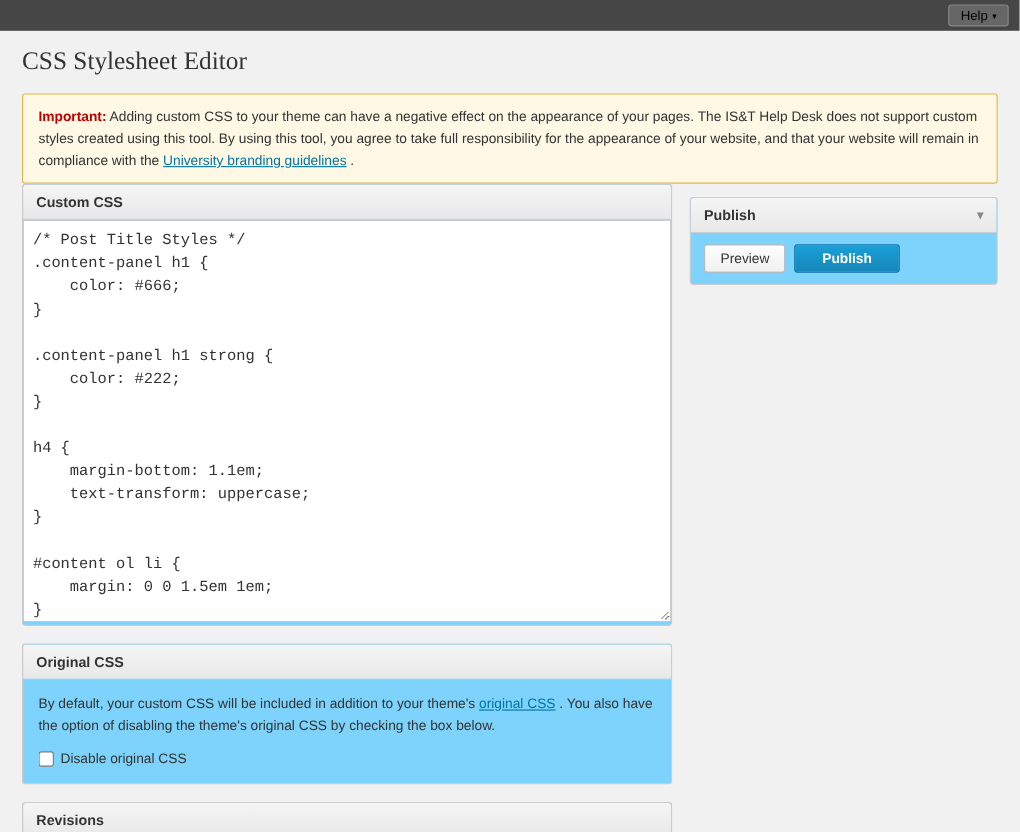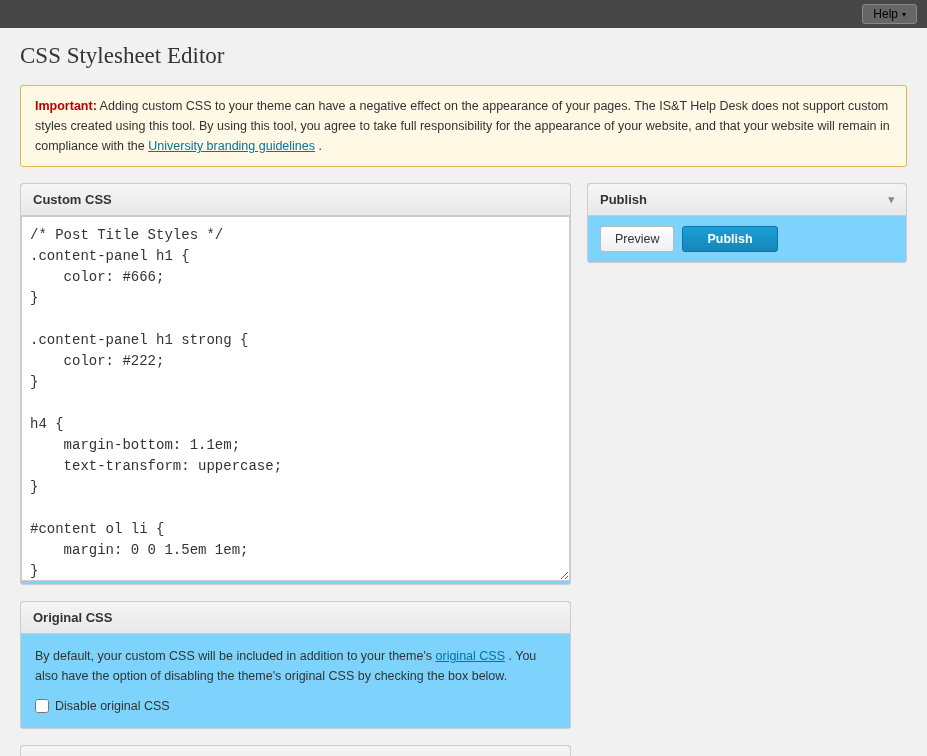--- a/index.html
+++ b/index.html
@@ -40,21 +40,20 @@
       font-weight: normal;
       color: #333;
       margin-bottom: 16px;
       font-family: Georgia, serif;
     }
     .warning-box {
       border: 1px solid #e0b84d;
       background: #fff8e5;
       border-radius: 3px;
       padding: 10px 14px;
-      margin-bottom: 16px;
       font-size: 12.5px;
       line-height: 1.6;
       color: #333;
     }
     .warning-box strong {
       color: #b00;
     }
     .warning-box a {
       color: #0074a2;
       text-decoration: underline;
@@ -64,22 +63,23 @@
       gap: 16px;
       align-items: flex-start;
     }
     .left-column {
       flex: 1;
       display: flex;
       flex-direction: column;
       gap: 16px;
     }
     .right-column {
-      width: 320px;
+      width: 280px;
       flex-shrink: 0;
+      margin-top: 12px;
     }
     .panel {
       background: #7dd3fc;
       border: 1px solid #ccc;
       border-radius: 3px;
     }
     .panel-header {
       background: linear-gradient(to bottom, #f5f5f5, #e8e8e8);
       border-bottom: 1px solid #ccc;
       padding: 8px 12px;

